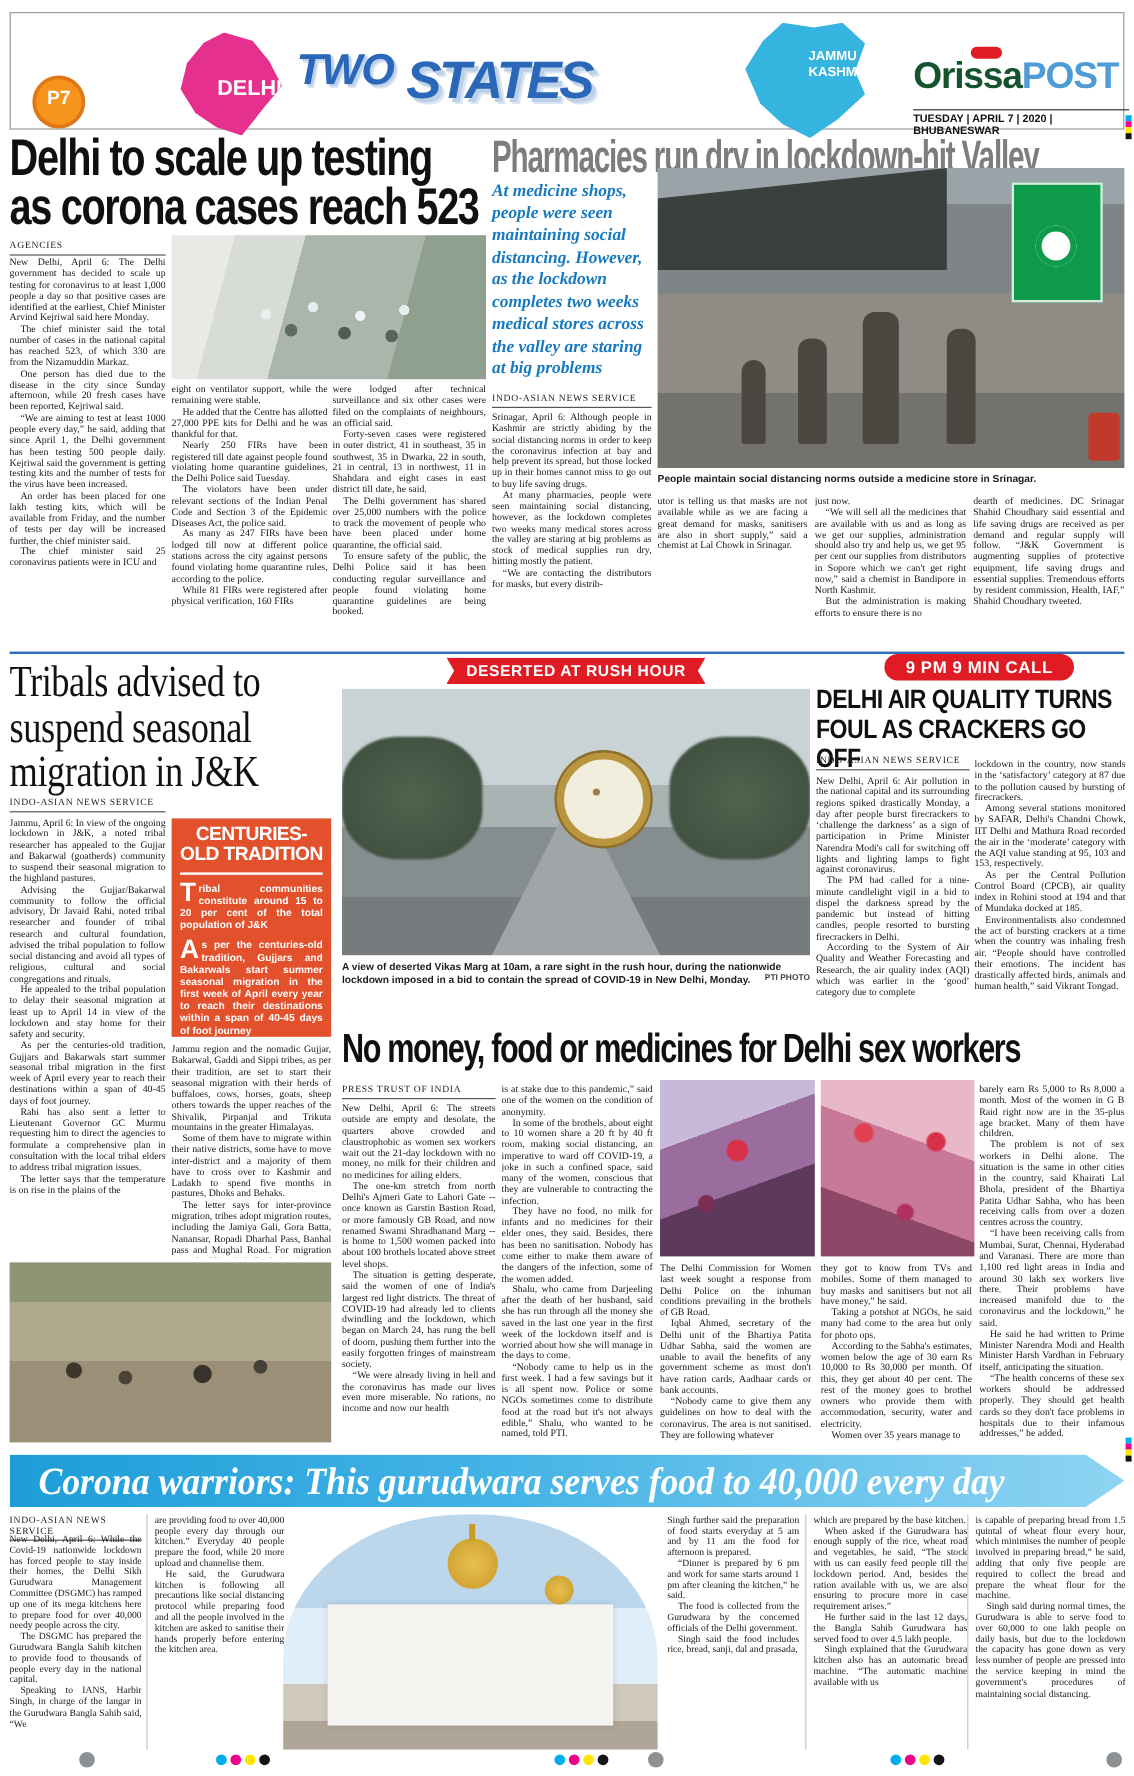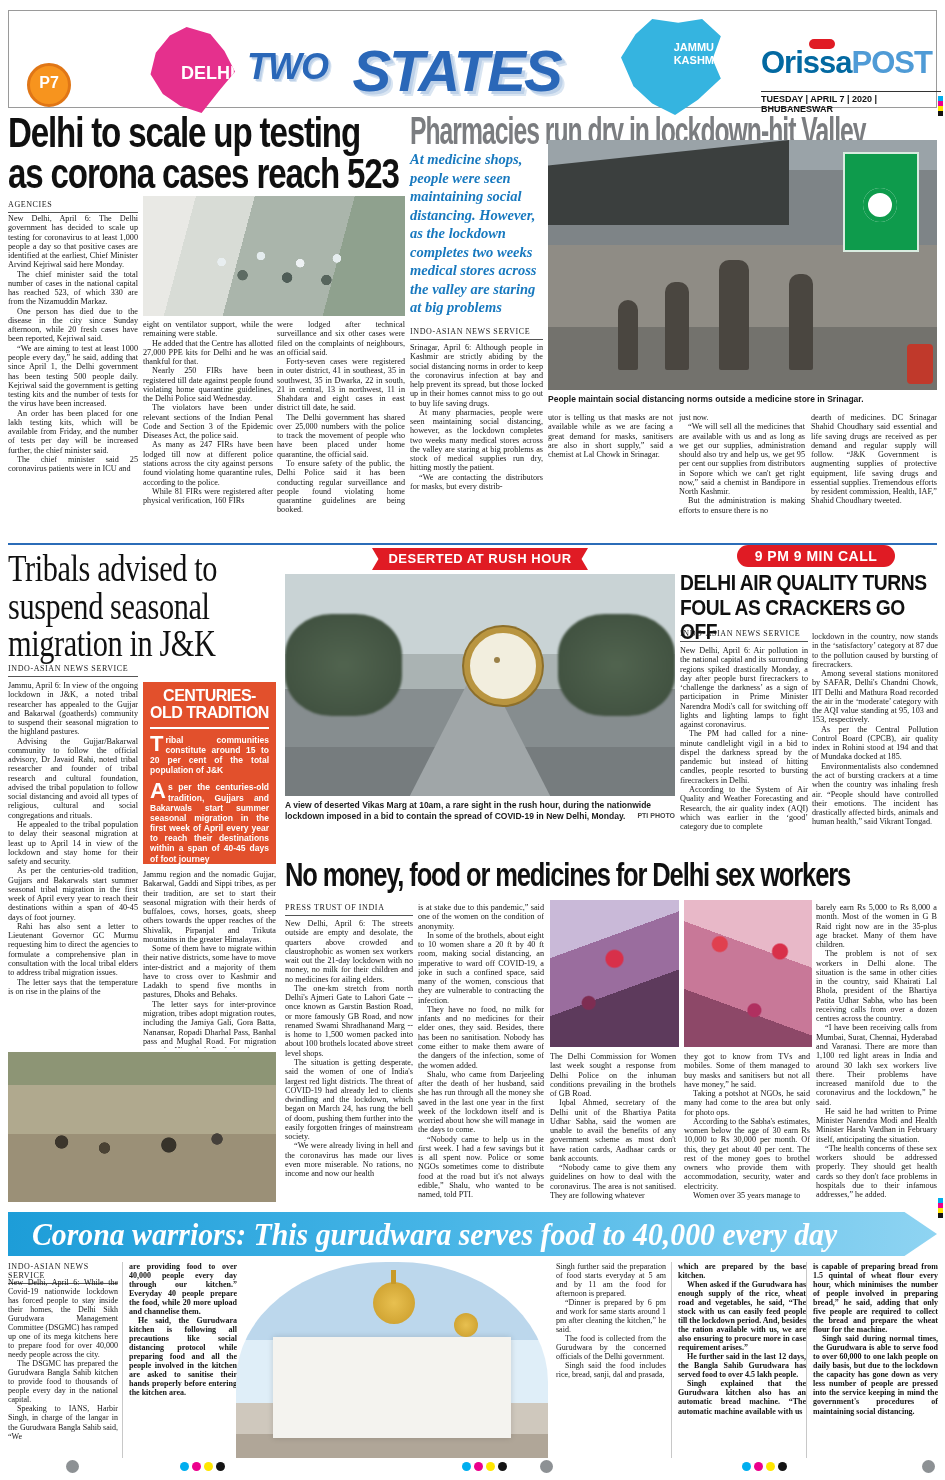--- a/index.html
+++ b/index.html
@@ -14,25 +14,25 @@
   .map-delhi{left:138px;top:16px;width:88px;height:86px;background:#e5308d;
       clip-path:polygon(45% 0,72% 8%,88% 28%,100% 52%,82% 74%,62% 100%,38% 92%,18% 78%,4% 55%,10% 30%,26% 10%);}
   .map-delhi span{display:block;margin-top:36px;font-size:18px;}
   .map-jk{left:612px;top:8px;width:104px;height:96px;background:#35b4e0;
       clip-path:polygon(30% 0,55% 4%,78% 0,96% 18%,88% 42%,96% 62%,74% 84%,52% 100%,30% 88%,12% 70%,0 40%,14% 16%);}
   .map-jk span{display:block;margin-top:22px;font-size:11px;line-height:1.15;}
   .twostates{left:238px;top:26px;width:380px;height:70px;white-space:nowrap;
       font-family:"Liberation Sans",sans-serif;font-style:italic;font-weight:bold;color:#2a67b8;}
   .ts-small{font-size:36px;vertical-align:12px;letter-spacing:-1px;
       text-shadow:2px 2px 0 #bcd0e8,3px 3px 0 #d9e5f2;}
-  .ts-big{font-size:58px;letter-spacing:-2px;margin-left:20px;
+  .ts-big{font-size:44px;letter-spacing:-2px;margin-left:6px;
       text-shadow:3px 3px 0 #bcd0e8,5px 5px 0 #d9e5f2;}
   .brand{left:752px;top:34px;width:178px;white-space:nowrap;font-family:"Liberation Sans",sans-serif;
       font-weight:bold;font-size:31px;letter-spacing:-1px;}
-  .brand .b1{color:#0369a1;}
+  .brand .b1{color:#14532d;}
   .brand .b2{color:#4f9bd6;}
   .brand-dot{left:800px;top:28px;width:26px;height:10px;border-radius:6px;background:#e01b24;}
   .dateline{left:752px;top:80px;width:180px;border-top:1.5px solid #333;padding-top:2px;
       font:bold 9px "Liberation Sans",sans-serif;color:#111;letter-spacing:0;}
   .reg-strip{width:5px;}
   .reg-strip i{display:block;width:5px;height:5px;}
   
   .headline{font-family:"Liberation Sans",sans-serif;font-weight:bold;color:#101010;
       white-space:pre-line;letter-spacing:-1.5px;}
   .scale{transform-origin:0 0;}
@@ -133,21 +133,21 @@
   .gw-photo{left:236px;top:1262px;width:312px;height:196px;border-radius:150px 150px 0 0/120px 120px 0 0;
      background:linear-gradient(180deg,#bcd7ec 0 40%,#dfeef8 40% 72%,#cfc8bd 72% 88%,#b0a698 88% 100%);}
   .gw-build{position:absolute;left:12%;bottom:10%;width:76%;height:52%;background:#f4f3ef;
      box-shadow:0 0 6px rgba(0,0,0,.15);}
   .gw-dome{position:absolute;left:44%;top:10%;width:42px;height:42px;border-radius:50%;
      background:radial-gradient(#e8c050,#c89a28);}
   .gw-dome:after{content:"";position:absolute;left:18px;top:-12px;width:5px;height:14px;background:#c89a28;}
   .gw-dome2{position:absolute;left:70%;top:26%;width:24px;height:24px;border-radius:50%;
      background:radial-gradient(#e8c050,#c89a28);}
   .gw-cols .col{font-size:8px;}
-  .vrule{border-left:1px solid #c8c8c8;font-weight:bold;}
+  .vrule{border-left:1px solid #c8c8c8;}
   
   .mark-gray{width:13px;height:13px;border-radius:50%;background:#8d9194;top:1460px;}
   .cmyk{top:1462px;display:flex;gap:3px;}
   .cmyk i{width:9px;height:9px;border-radius:50%;display:block;}
   .c-c{background:#00aeef;}.c-m{background:#ec008c;}.c-y{background:#ffe600;}.c-k{background:#141414;}
   .edge-strip{left:938px;width:5px;display:block;}
 </style>
 </head>
 <body>
 
@@ -184,21 +184,21 @@
       <p>New Delhi, April 6: The Delhi government has decided to scale up testing for coronavirus to at least 1,000 people a day so that positive cases are identified at the earliest, Chief Minister Arvind Kejriwal said here Monday.</p>
       <p>The chief minister said the total number of cases in the national capital has reached 523, of which 330 are from the Nizamuddin Markaz.</p>
       <p>One person has died due to the disease in the city since Sunday afternoon, while 20 fresh cases have been reported, Kejriwal said.</p>
       <p>“We are aiming to test at least 1000 people every day,” he said, adding that since April 1, the Delhi government has been testing 500 people daily. Kejriwal said the government is getting testing kits and the number of tests for the virus have been increased.</p>
       <p>An order has been placed for one lakh testing kits, which will be available from Friday, and the number of tests per day will be increased further, the chief minister said.</p>
       <p>The chief minister said 25 coronavirus patients were in ICU and</p>
     </div>
   <div class="abs col" style="left:143px;top:320px;width:130px;height:220px;">
       <p>eight on ventilator support, while the remaining were stable.</p>
       <p>He added that the Centre has allotted 27,000 PPE kits for Delhi and he was thankful for that.</p>
-      <p>Nearly 250 FIRs have been registered till date against people found violating home quarantine guidelines, the Delhi Police said Wednesday.</p>
+      <p>Nearly 250 FIRs have been registered till date against people found violating home quarantine guidelines, the Delhi Police said Tuesday.</p>
       <p>The violators have been under relevant sections of the Indian Penal Code and Section 3 of the Epidemic Diseases Act, the police said.</p>
       <p>As many as 247 FIRs have been lodged till now at different police stations across the city against persons found violating home quarantine rules, according to the police.</p>
       <p>While 81 FIRs were registered after physical verification, 160 FIRs</p>
     </div>
   <div class="abs col" style="left:277px;top:320px;width:128px;height:220px;">
       <p>were lodged after technical surveillance and six other cases were filed on the complaints of neighbours, an official said.</p>
       <p>Forty-seven cases were registered in outer district, 41 in southeast, 35 in southwest, 35 in Dwarka, 22 in south, 21 in central, 13 in northwest, 11 in Shahdara and eight cases in east district till date, he said.</p>
       <p>The Delhi government has shared over 25,000 numbers with the police to track the movement of people who have been placed under home quarantine, the official said.</p>
       <p>To ensure safety of the public, the Delhi Police said it has been conducting regular surveillance and people found violating home quarantine guidelines are being booked.</p>
     </div>

